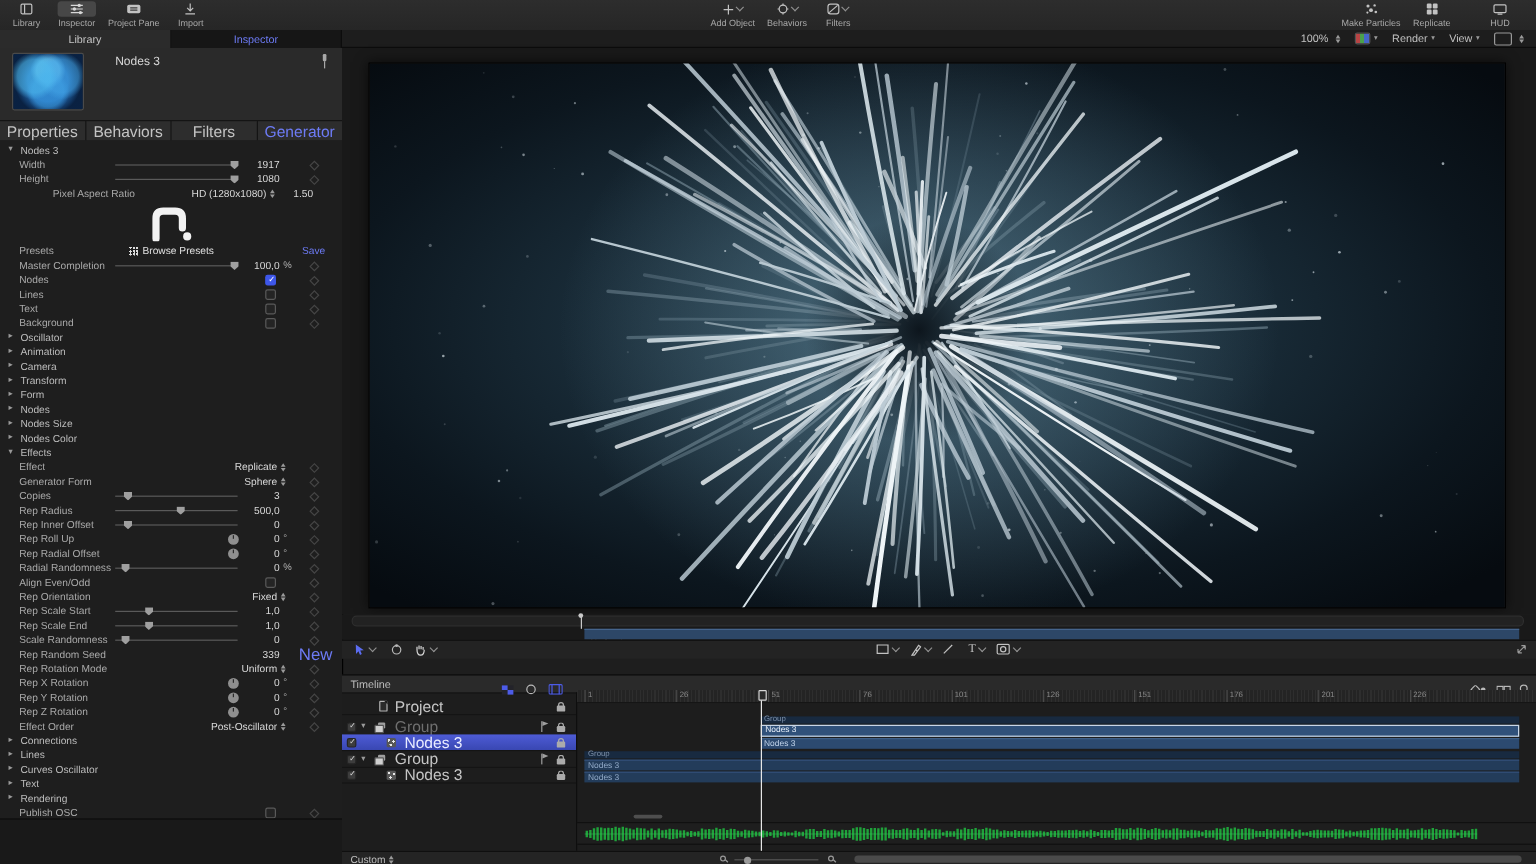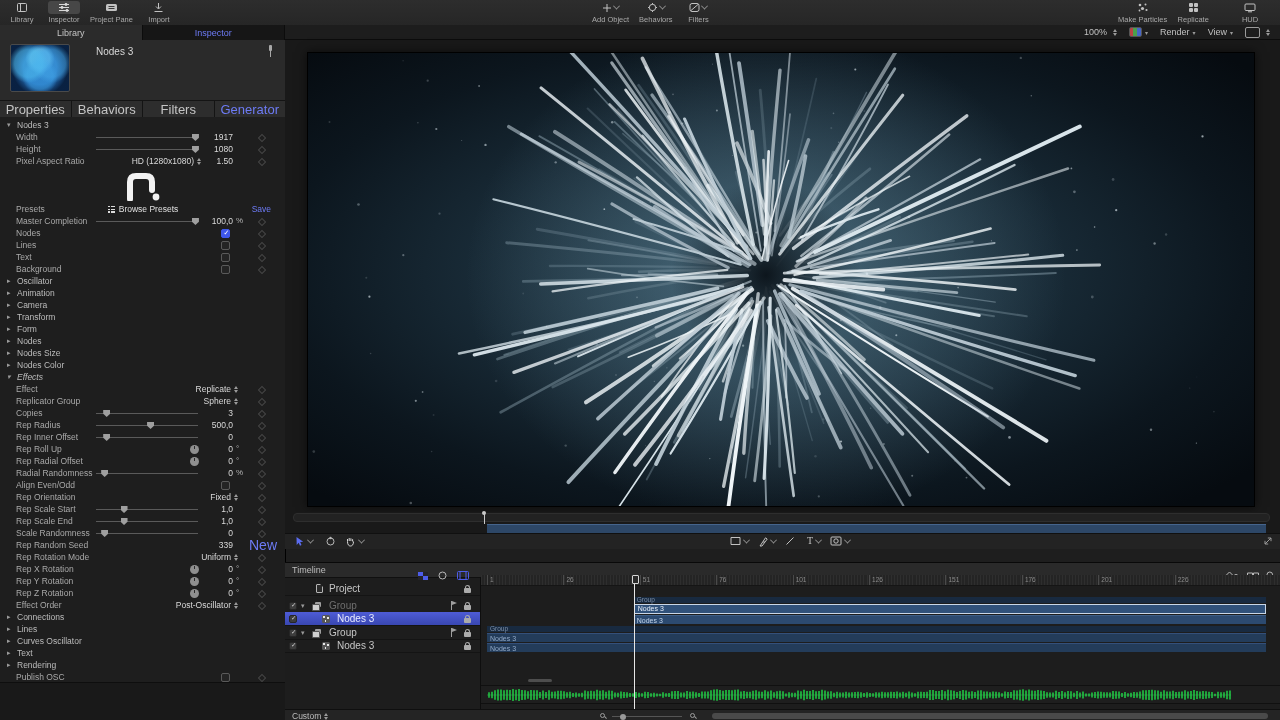--- a/index.html
+++ b/index.html
@@ -116,21 +116,21 @@
   #trloop::before,#trloop::after{content:"";position:absolute;top:0;width:8px;height:8px;border:1px solid #9a9a9a;border-radius:50%;box-sizing:border-box;}
   #trloop::before{left:0;} #trloop::after{left:6px;}
 
   
   #timeline{position:absolute;left:285px;top:562px;width:995px;height:158px;background:#1d1d1d;border-top:1px solid #090909;}
   #tl-head{position:absolute;left:0;top:0;width:995px;height:14px;background:#2a2a2a;border-bottom:1px solid #101010;}
   #tl-title{position:absolute;left:7px;top:0;line-height:14px;font-size:9px;color:#bdbdbd;}
   .tlhico{position:absolute;top:3px;}
   #tl-list{position:absolute;left:0;top:14px;width:195px;height:96px;}
   .trow{position:absolute;left:0;width:195px;height:13px;border-bottom:1px solid #141414;}
-  .trow .nm{position:absolute;top:0;line-height:13px;font-size:10px;color:#c6c6c6;white-space:nowrap;}
+  .trow .nm{position:absolute;top:0;line-height:13px;font-size:13px;color:#c6c6c6;white-space:nowrap;}
   .trow.dim .nm{color:#6f6f6f;}
   .trow.sel{background:linear-gradient(#4e5cd6,#3947b2);}
   .trow.sel .nm{color:#e9ecff;}
   .tcb{position:absolute;left:4px;top:2.5px;width:8px;height:8px;border-radius:2px;background:#3d3d3d;border:1px solid #262626;box-sizing:border-box;}
   .tcb.on::after{content:"✓";position:absolute;left:1px;top:-1.5px;font-size:6.5px;color:#d6d6d6;}
   .ttri{position:absolute;left:16px;top:0;line-height:13px;font-size:7px;color:#9a9a9a;}
   .ico-group{position:absolute;width:9px;height:8px;}
   .ico-group::before{content:"";position:absolute;left:2.5px;top:0;width:6px;height:5px;background:#9f9f9f;border-radius:1px;}
   .ico-group::after{content:"";position:absolute;left:0;top:2.5px;width:6px;height:5px;background:#d0d0d0;border-radius:1px;border:0.5px solid #555;}
   .ico-layer{position:absolute;width:8px;height:8px;border-radius:1.5px;background:
@@ -377,21 +377,21 @@
           <span class="pval">1917</span>
           <span class="kf"></span>
         </div>
         <div class="prow t-slider" style="top: 26px; height: 12px;">
           <span class="plabel">Height</span>
           <span class="strack"></span>
           <span class="sknob" style="left: 191.94px; top: 3px; position: absolute;"></span>
           <span class="pval">1080</span>
           <span class="kf"></span>
         </div>
-        <div class="prow t-select" style="top: 38px; height: 12px;">
+        <div class="prow t-select" style="top: 38px; height: 12px; margin-left: 28px;">
           <span class="plabel">Pixel Aspect Ratio</span>
           <span class="selwrap wide">
             <span class="selval">HD (1280x1080)</span>
             <span class="pop">
               <i class="u"></i>
               <i class="d"></i>
             </span>
           </span>
           <span class="pval">1.50</span>
           <span class="kf"></span>
@@ -463,37 +463,37 @@
           <span class="plabel">Nodes</span>
         </div>
         <div class="prow t-header phead" style="top: 230px; height: 12px;">
           <span class="tri">▸</span>
           <span class="plabel">Nodes Size</span>
         </div>
         <div class="prow t-header phead" style="top: 242px; height: 12px;">
           <span class="tri">▸</span>
           <span class="plabel">Nodes Color</span>
         </div>
-        <div class="prow t-header phead" style="top: 254px; height: 12px; font-style: italic;">
+        <div class="prow t-header phead" style="top: 254px; height: 12px;">
           <span class="tri">▾</span>
           <span class="plabel">Effects</span>
         </div>
         <div class="prow t-select" style="top: 266px; height: 12px;">
           <span class="plabel">Effect</span>
           <span class="selwrap">
             <span class="selval">Replicate</span>
             <span class="pop">
               <i class="u"></i>
               <i class="d"></i>
             </span>
           </span>
           <span class="kf"></span>
         </div>
         <div class="prow t-select" style="top: 278px; height: 12px;">
-          <span class="plabel">Replicator Group</span>
+          <span class="plabel">Generator Form</span>
           <span class="selwrap">
             <span class="selval">Sphere</span>
             <span class="pop">
               <i class="u"></i>
               <i class="d"></i>
             </span>
           </span>
           <span class="kf"></span>
         </div>
         <div class="prow t-slider" style="top: 290px; height: 12px;">

